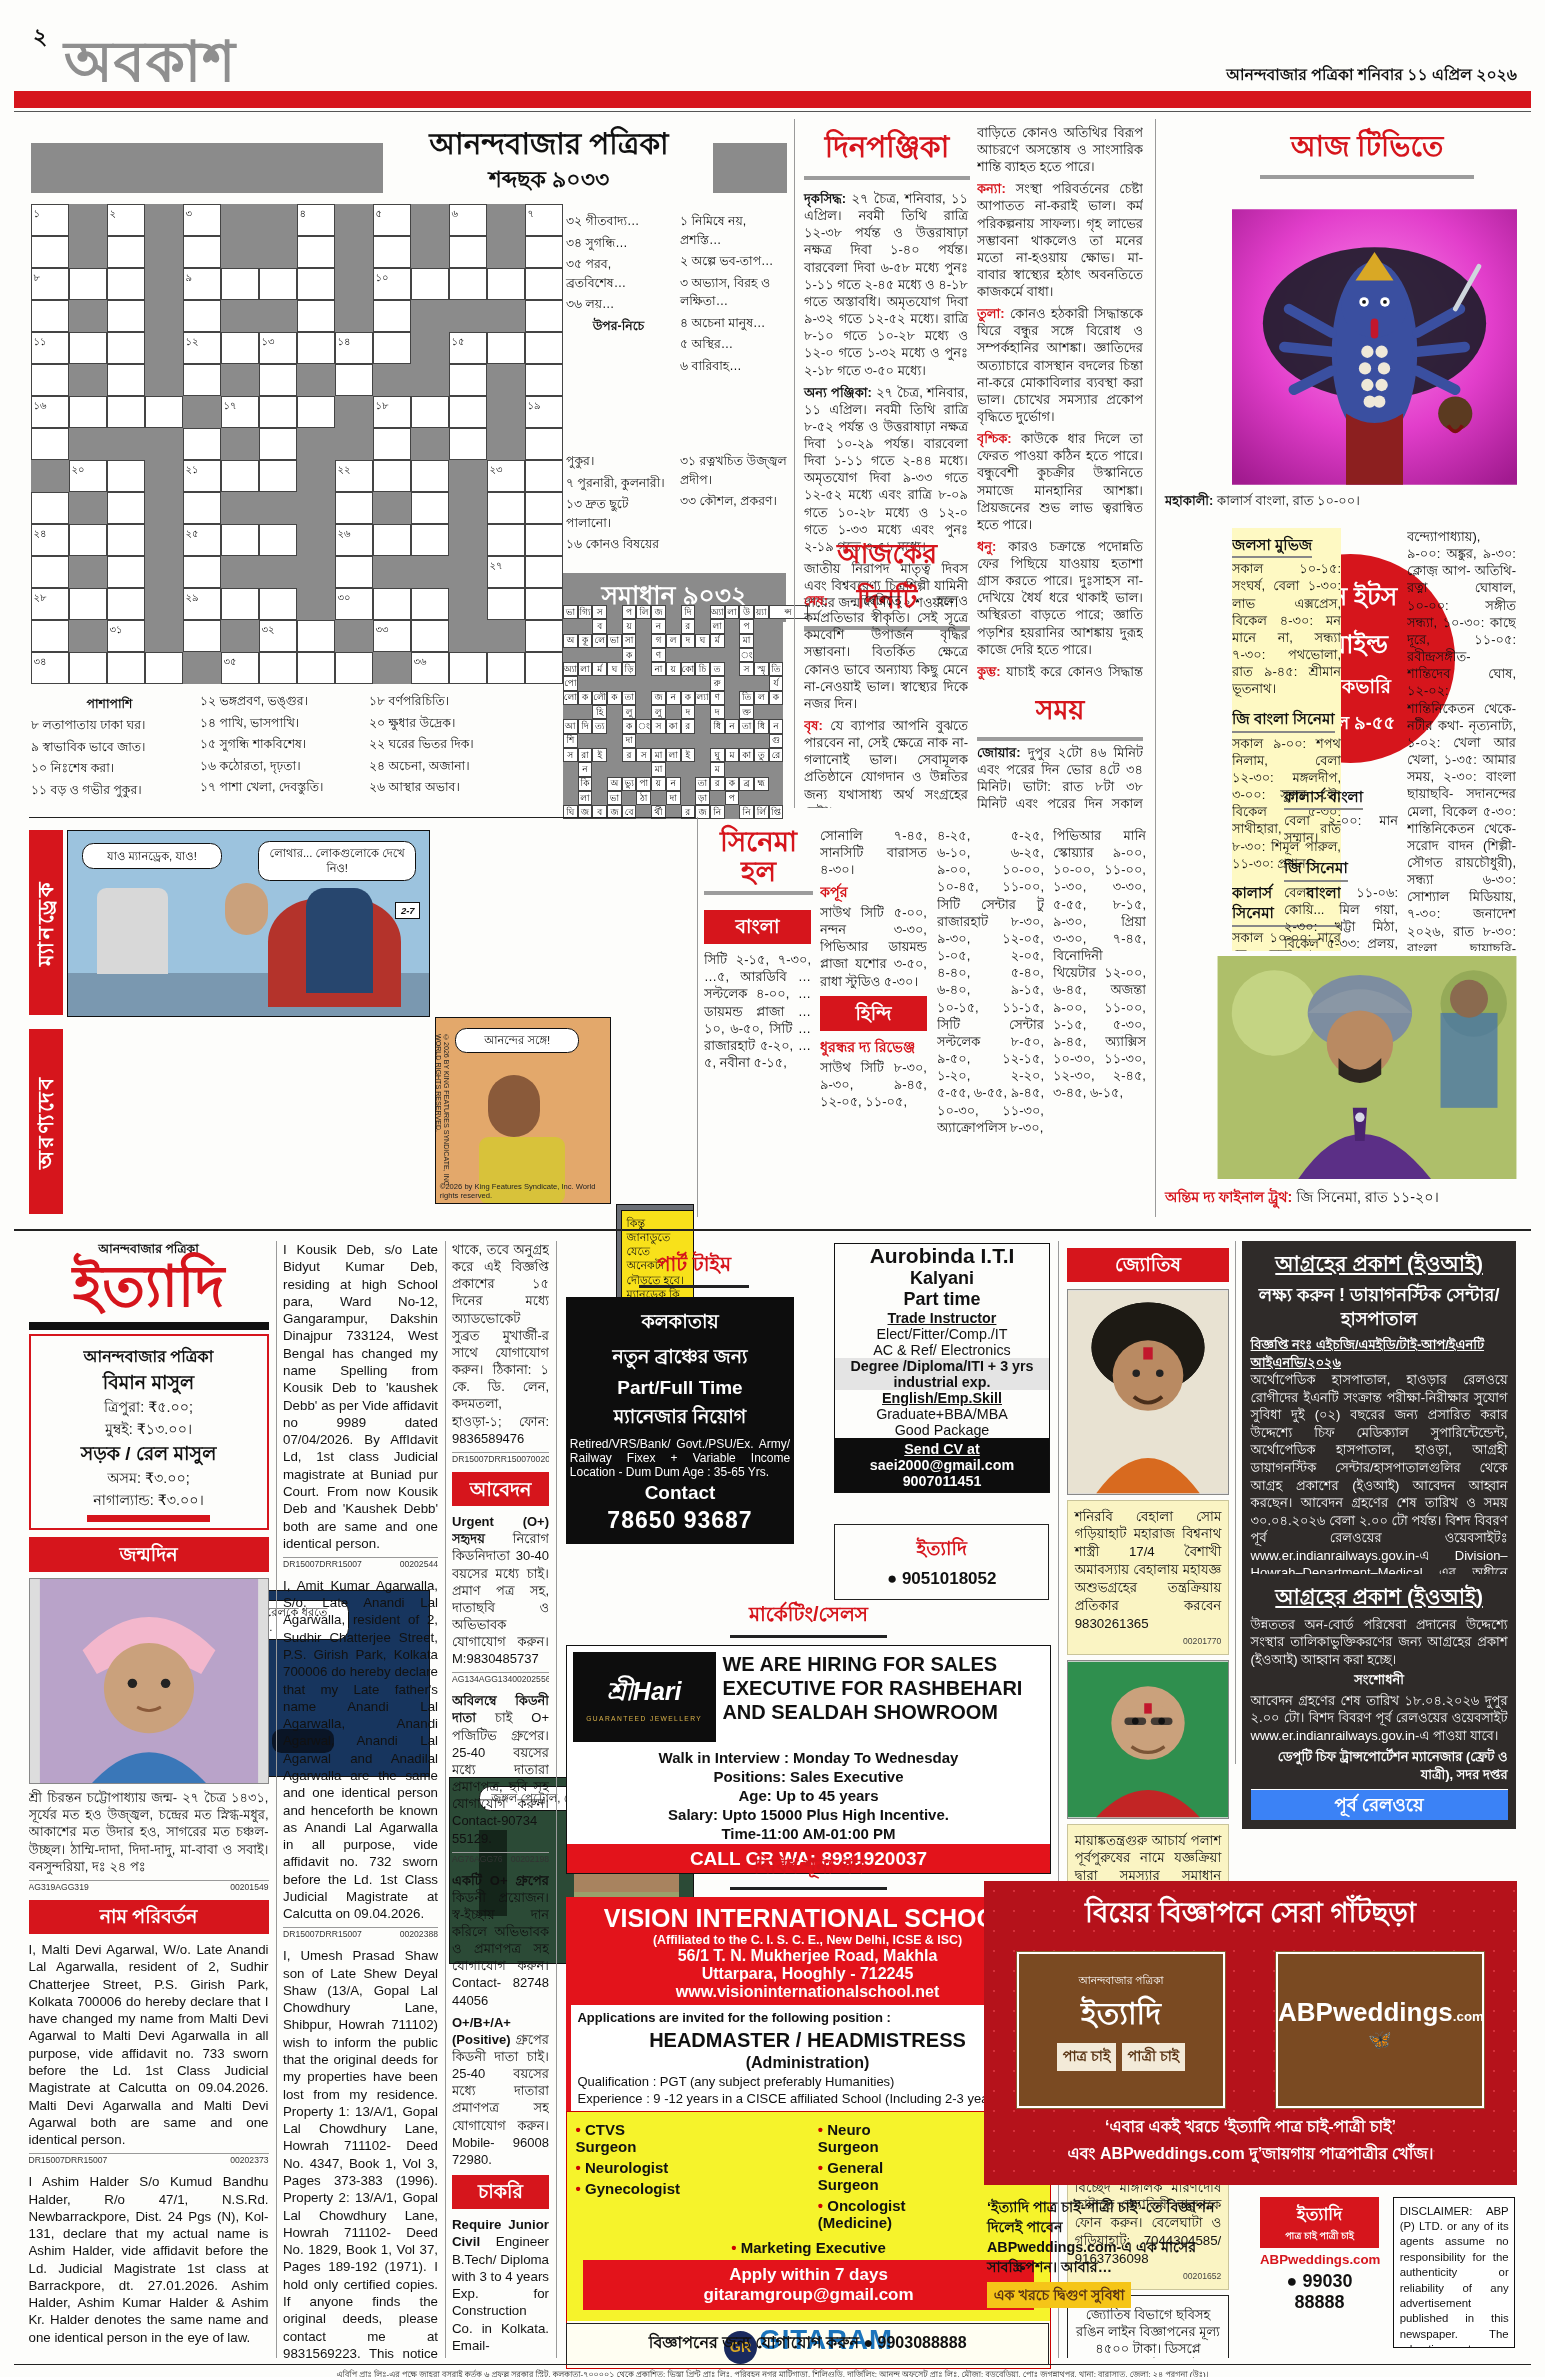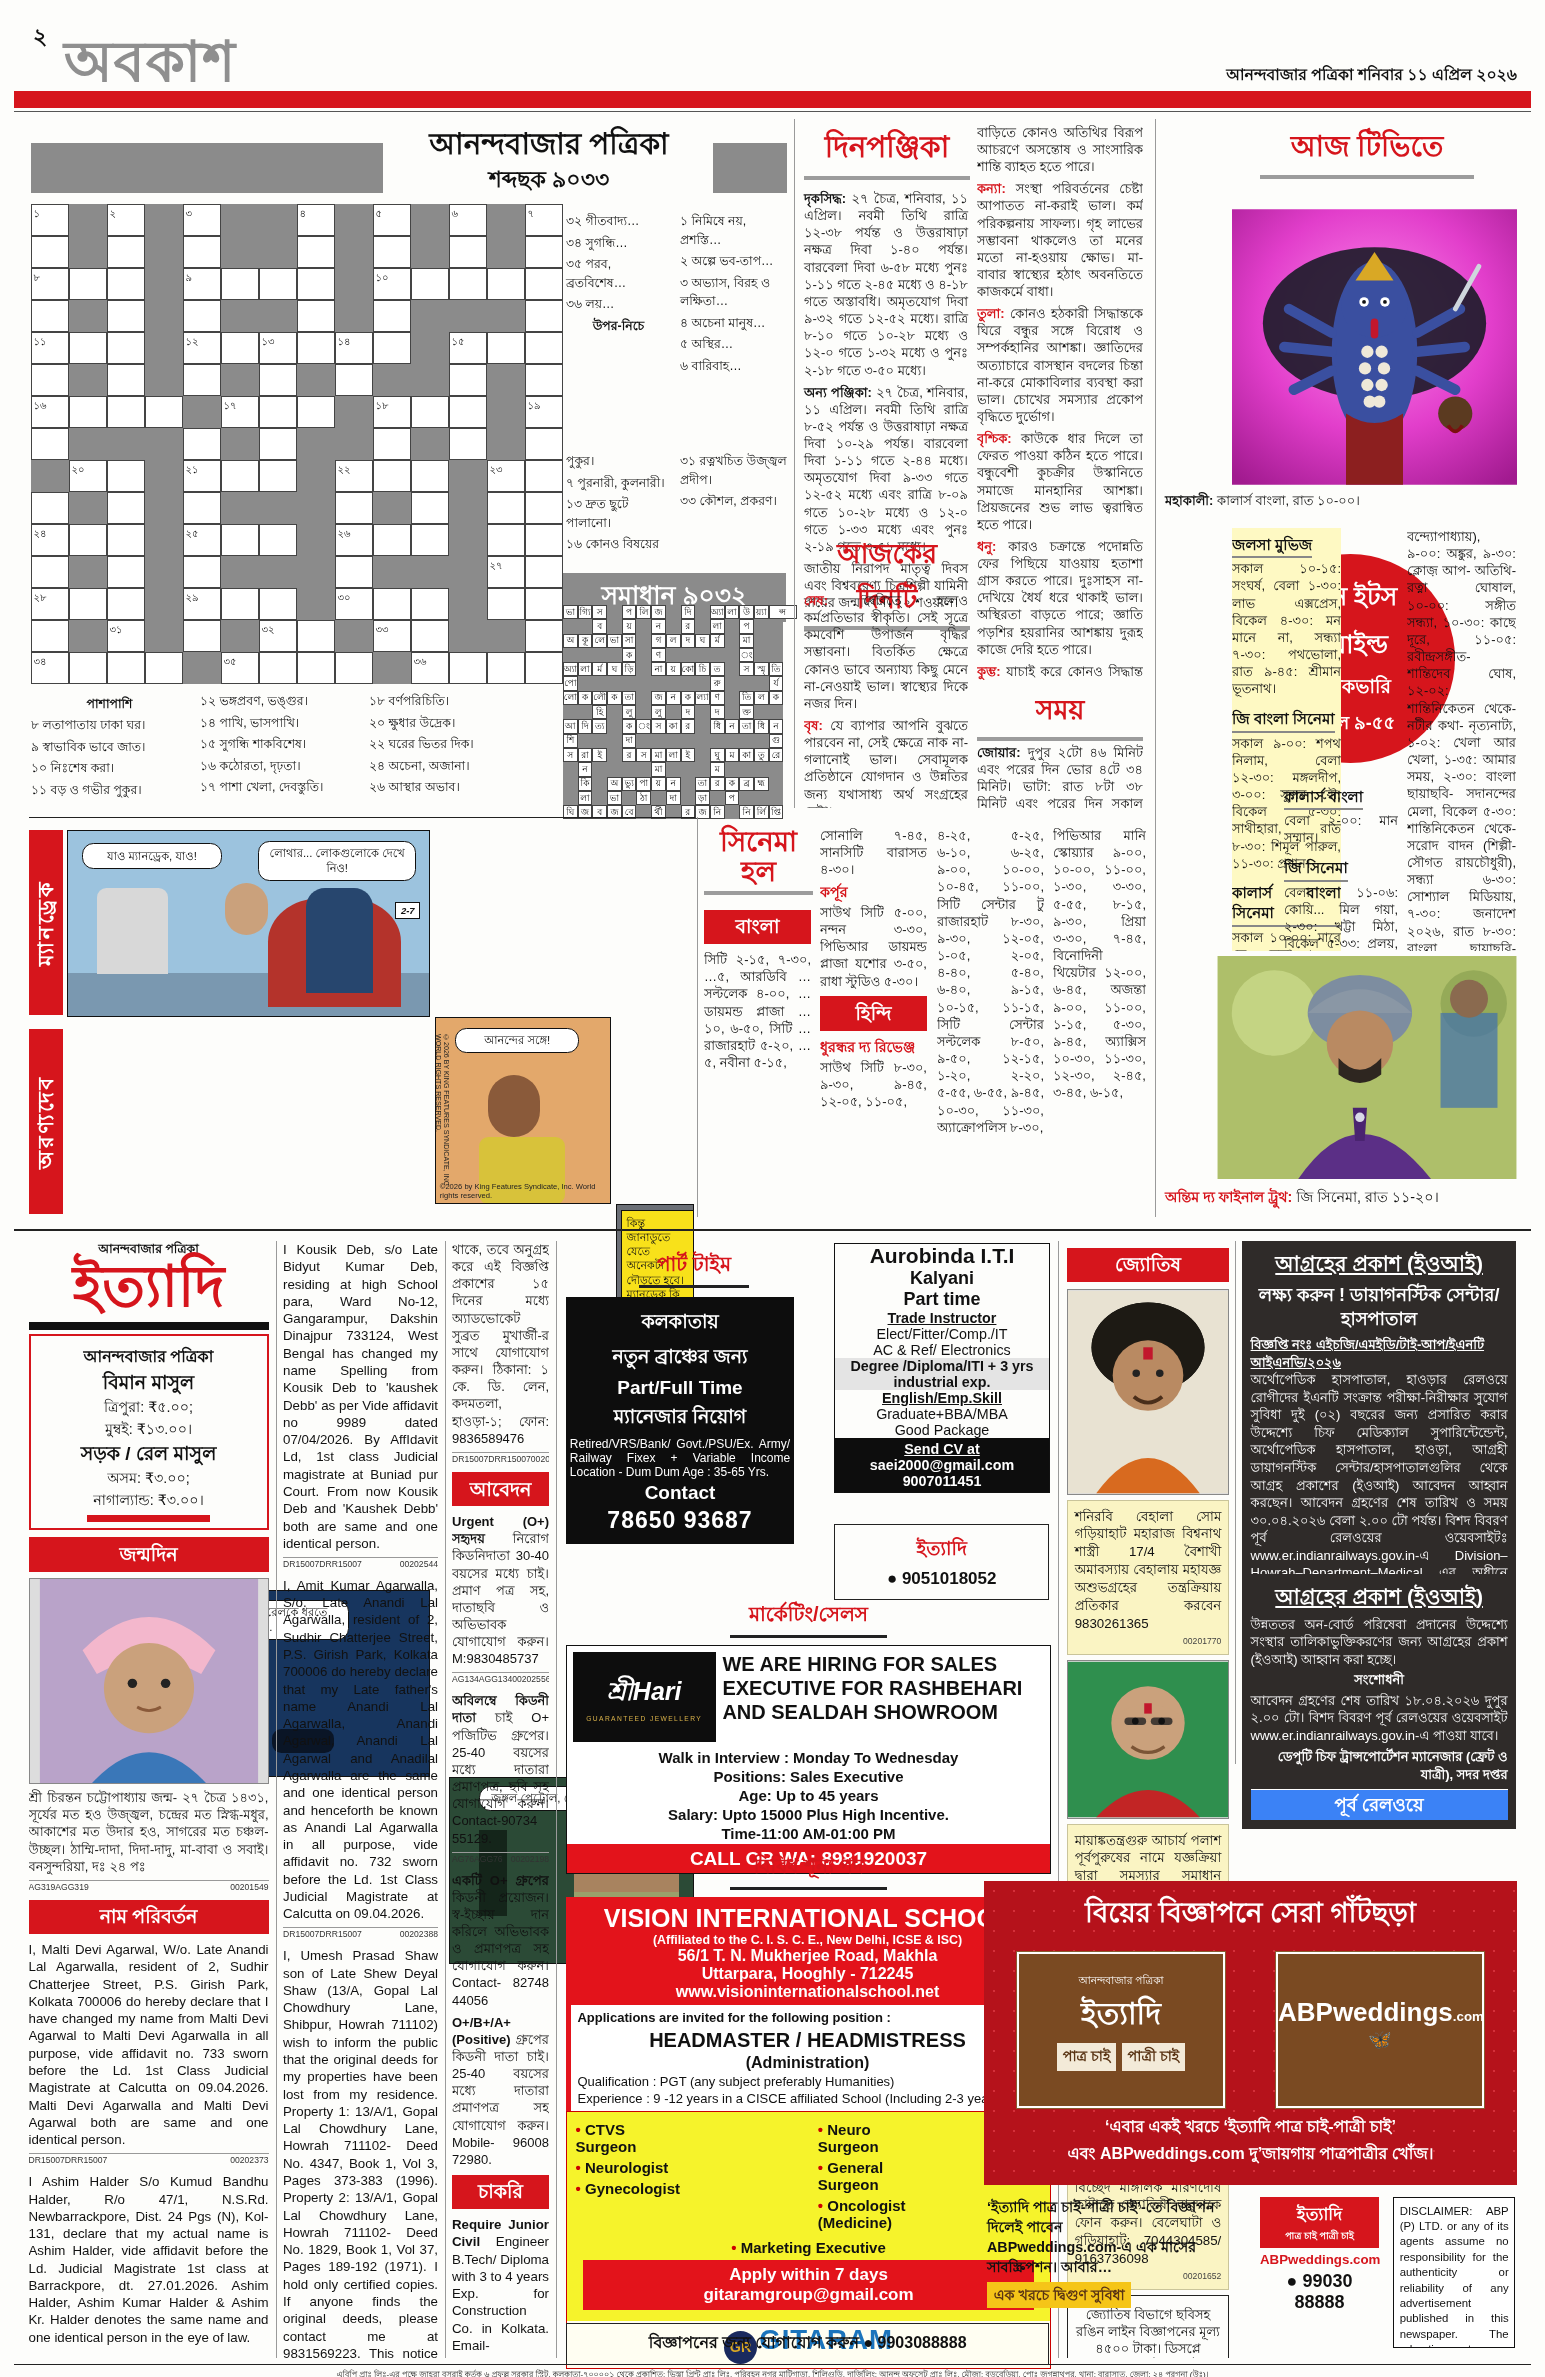--- a/index.html
+++ b/index.html
@@ -506,21 +506,21 @@
       <div class="xw-cell sol" style="width: 14.7px; height: 14.3px;">প</div>
       <div class="xw-cell sol" style="width: 14.7px; height: 14.3px;">লি</div>
       <div class="xw-cell sol" style="width: 14.7px; height: 14.3px;">জ</div>
       <div class="xw-cell blk" style="width: 14.7px; height: 14.3px;"></div>
       <div class="xw-cell sol" style="width: 14.7px; height: 14.3px;">দি</div>
       <div class="xw-cell blk" style="width: 14.7px; height: 14.3px;"></div>
       <div class="xw-cell sol" style="width: 14.7px; height: 14.3px;">অ্যা</div>
       <div class="xw-cell sol" style="width: 14.7px; height: 14.3px;">লা</div>
       <div class="xw-cell sol" style="width: 14.7px; height: 14.3px;">উ</div>
       <div class="xw-cell sol" style="width: 14.7px; height: 14.3px;">য়্যা</div>
-      <div class="xw-cell sol" style="width: 28px; height: 14.3px;">ন্স</div>
+      <div class="xw-cell sol" style="width: 39px; height: 14.3px;">ন্স</div>
     </div>
     <div class="xw-row">
       <div class="xw-cell blk" style="width: 14.7px; height: 14.3px;"></div>
       <div class="xw-cell blk" style="width: 14.7px; height: 14.3px;"></div>
       <div class="xw-cell sol" style="width: 14.7px; height: 14.3px;">ব</div>
       <div class="xw-cell blk" style="width: 14.7px; height: 14.3px;"></div>
       <div class="xw-cell sol" style="width: 14.7px; height: 14.3px;">য়</div>
       <div class="xw-cell blk" style="width: 14.7px; height: 14.3px;"></div>
       <div class="xw-cell sol" style="width: 14.7px; height: 14.3px;">ন</div>
       <div class="xw-cell blk" style="width: 14.7px; height: 14.3px;"></div>

